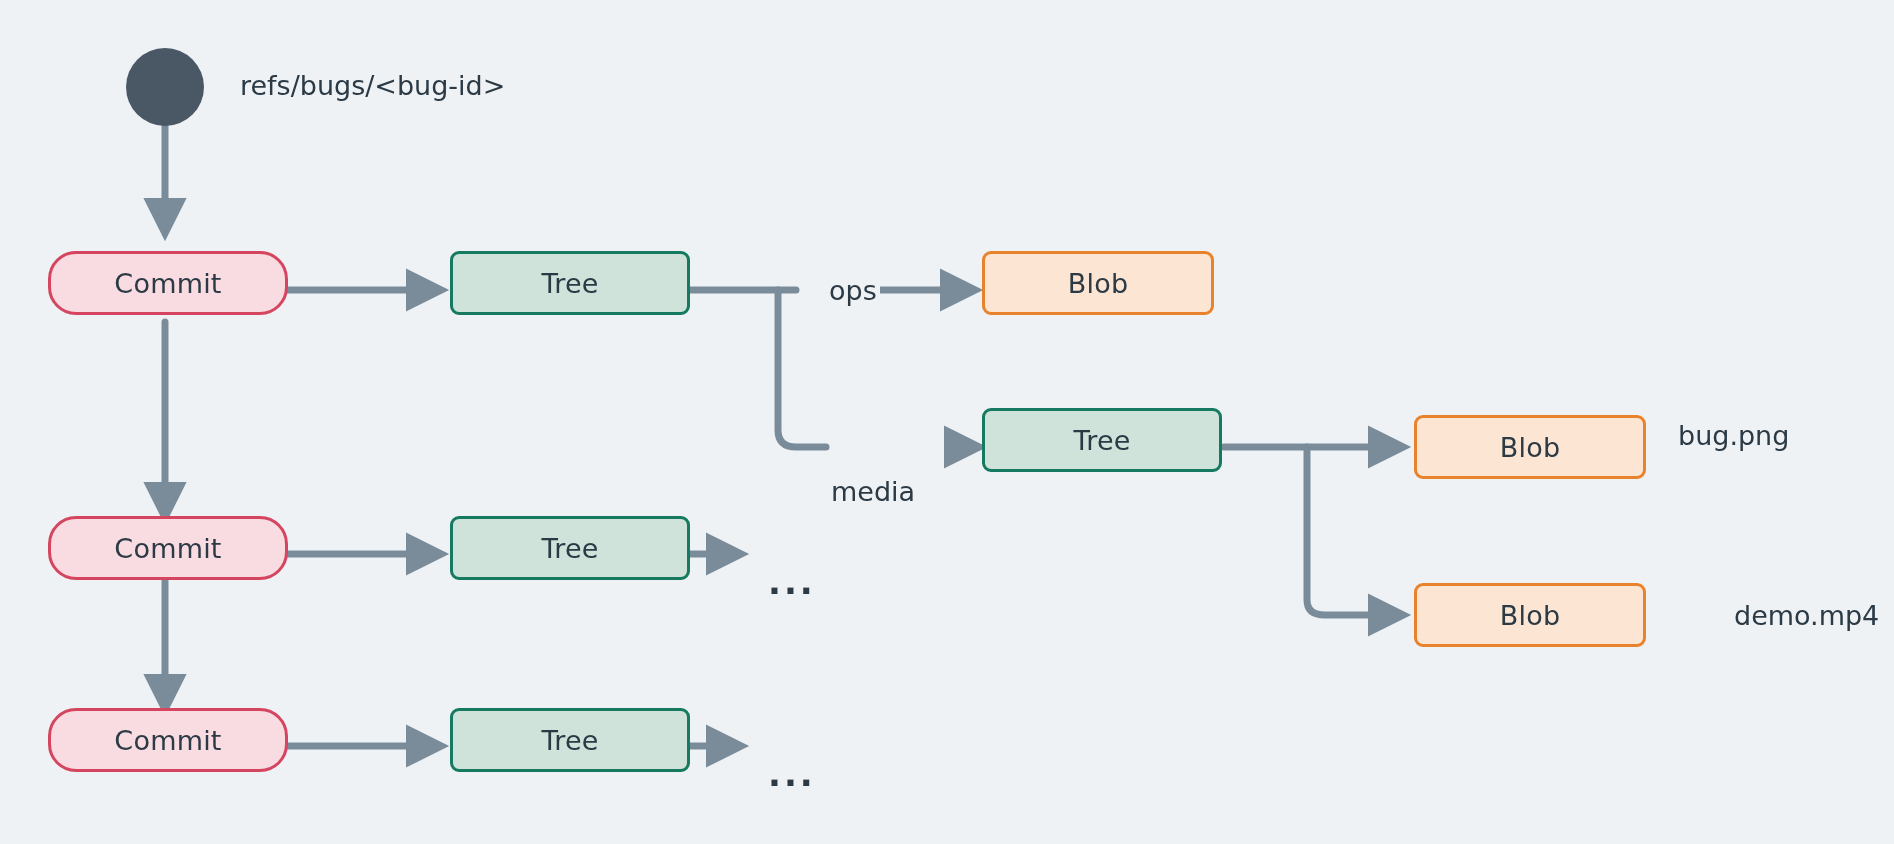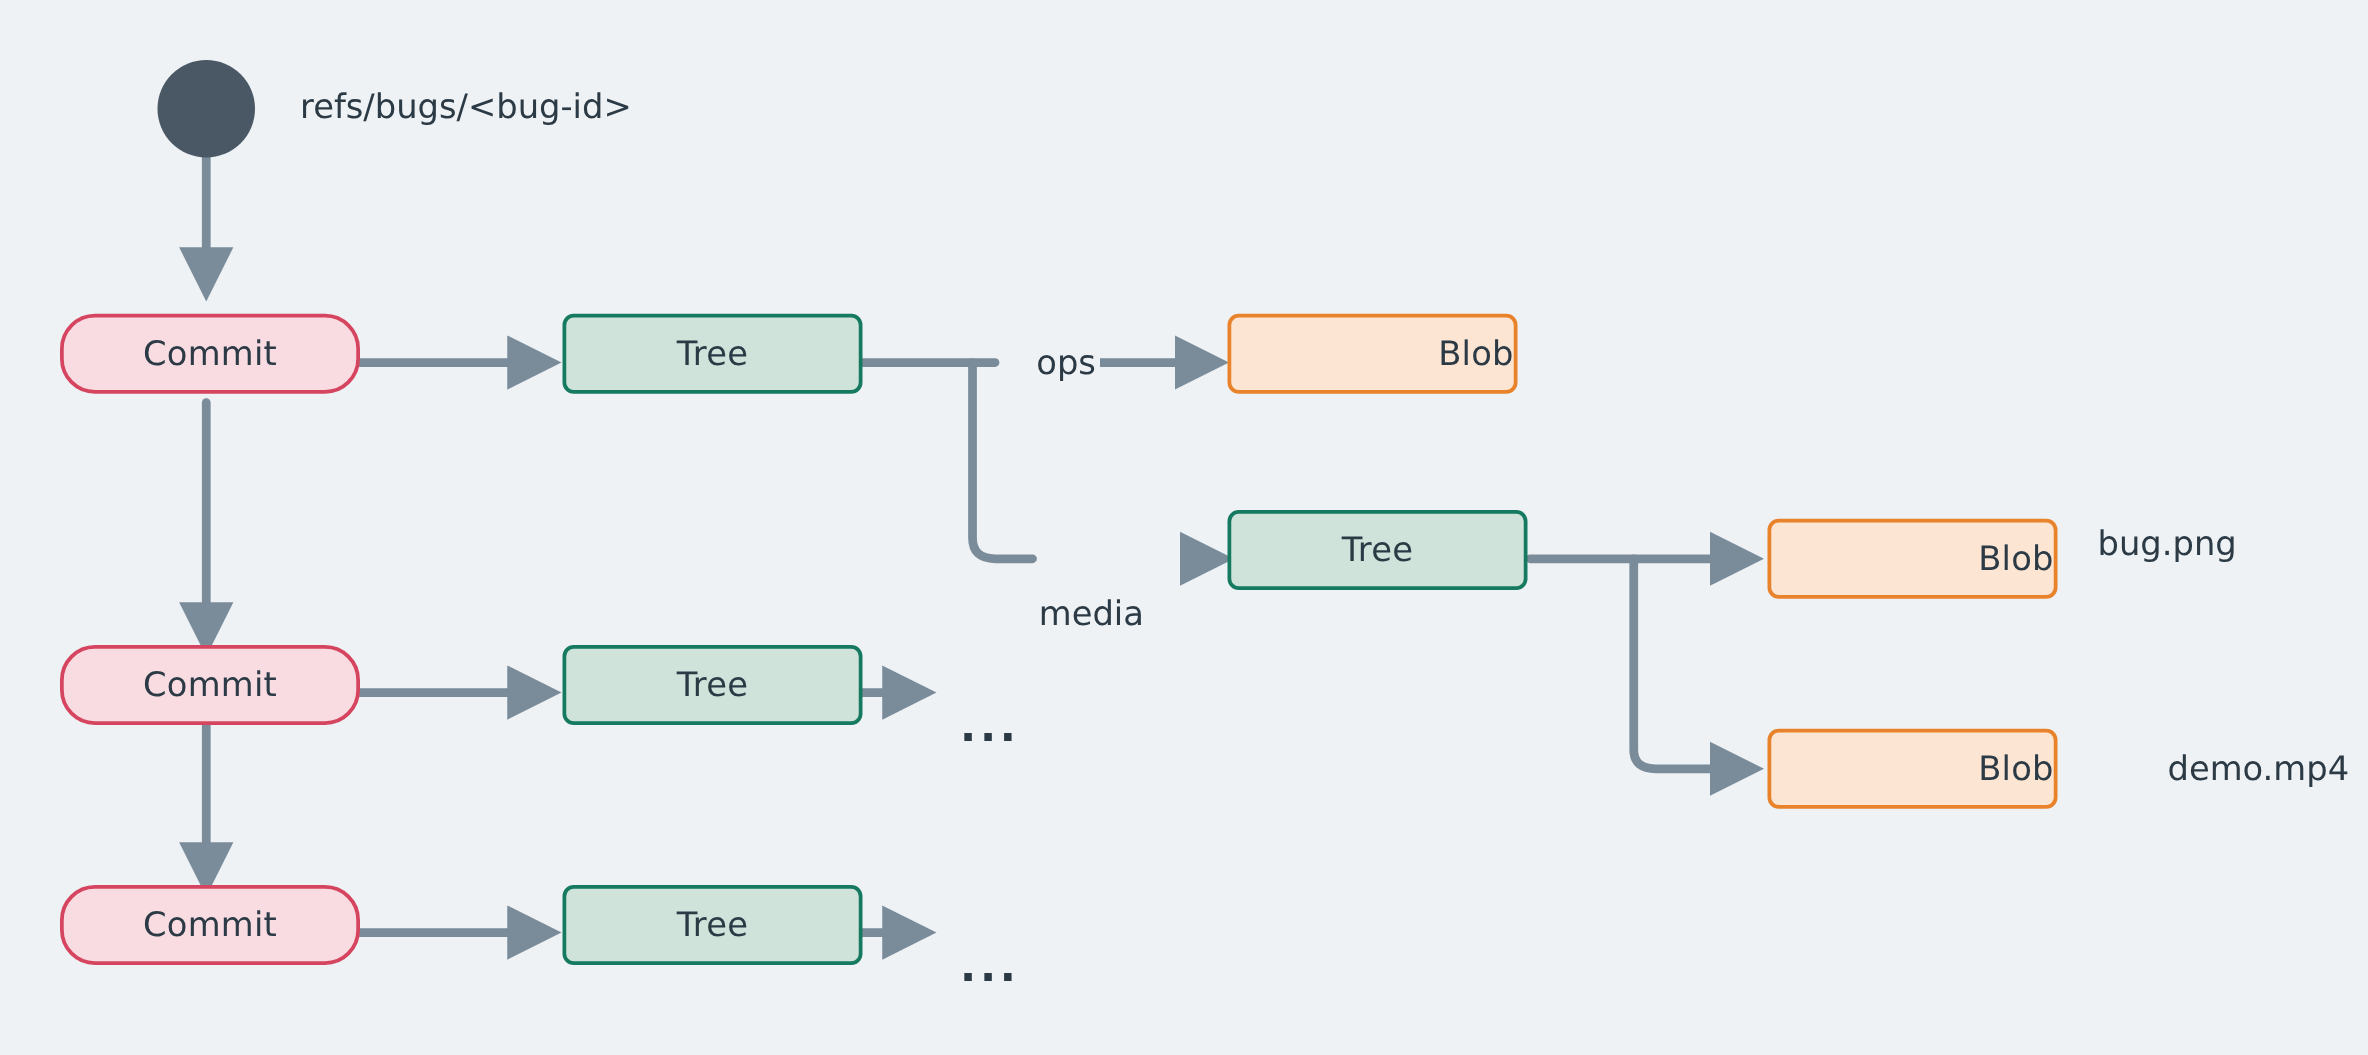--- a/index.html
+++ b/index.html
@@ -15,21 +15,21 @@
   .node{
     position:absolute;box-sizing:border-box;
     display:flex;align-items:center;justify-content:center;
     border-radius:9px;
     font-size:27px;letter-spacing:.2px;
     color:#2b3a45;
     border-width:3px;border-style:solid;
   }
   .n-commit{background:#f9dce2;border-color:#d6455f;border-radius:28px;}
   .n-tree{background:#cfe3da;border-color:#157a60;text-align:right;}
-  .n-blob{background:#fce5d2;border-color:#e8832b;justify-content:flex-end;}
+  .n-blob{background:#fce5d2;border-color:#e8832b;}
 
   .circle{
     position:absolute;border-radius:50%;
     background:#4a5866;
   }
 
   .plain{
     position:absolute;
     color:#2b3a45;
     font-size:27px;

